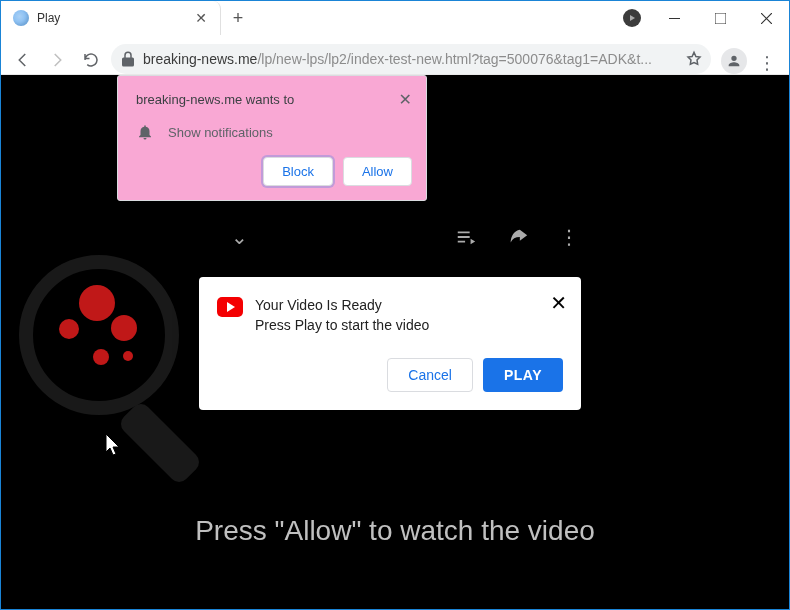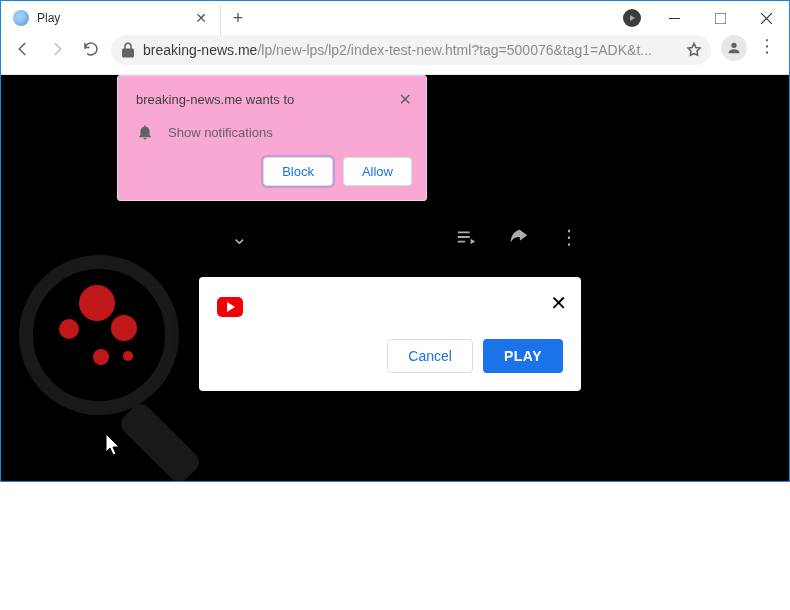--- a/index.html
+++ b/index.html
@@ -1,35 +1,35 @@
 <!DOCTYPE html>
 <html><head>
 <meta charset="utf-8">
 <style>
   * { margin: 0; padding: 0; box-sizing: border-box; font-family: "Segoe UI", Arial, sans-serif; }
   body { width: 790px; height: 610px; overflow: hidden; background: #fff; }
 
-  .window { width: 790px; height: 482px; border: 1px solid #1a84d6; display: flex; flex-direction: column; background: #fff; }
+  .window { width: 790px; height: 610px; border: 1px solid #1a84d6; display: flex; flex-direction: column; background: #fff; }
 
   
   .titlebar { height: 34px; display: flex; align-items: stretch; background: #fff; }
   .tab { display: flex; align-items: center; gap: 8px; padding: 0 12px; width: 220px; border-right: 1px solid #e0e0e0; border-top-left-radius: 8px; border-top-right-radius: 8px; }
   .favicon { width: 16px; height: 16px; border-radius: 50%; background: radial-gradient(circle at 40% 40%, #a9d0f5 0, #6aaef0 100%); box-shadow: inset -2px -2px 3px rgba(0,0,0,.1); }
   .tab-title { font-size: 12px; color: #333; flex: 1; }
   .tab-close { width: 14px; height: 14px; display:flex; align-items:center; justify-content:center; color:#555; font-size:14px; cursor:pointer; }
   .newtab { width: 34px; display:flex; align-items:center; justify-content:center; color:#555; font-size:18px; }
   .title-spacer { flex: 1; }
   .media-ind { width: 18px; height: 18px; border-radius: 50%; background: #3c3c3c; display:flex; align-items:center; justify-content:center; margin: 8px 10px 0 0; }
   .media-ind::before { content:''; width:0; height:0; border-left:5px solid #aaa; border-top:3px solid transparent; border-bottom:3px solid transparent; margin-left:1px; }
   .winbtns { display:flex; }
   .winbtn { width: 46px; display:flex; align-items:center; justify-content:center; color:#333; }
   .winbtn svg { width:11px; height:11px; }
 
   
-  .addr { height: 40px; display:flex; align-items:flex-start; gap:6px; padding: 0 8px; background:#fff; border-bottom: 1px solid #e8e8e8; }
+  .addr { height: 40px; display:flex; align-items:flex-end; gap:6px; padding: 0 8px; background:#fff; border-bottom: 1px solid #e8e8e8; }
   .nav-ico { width:28px; height:28px; display:flex; align-items:center; justify-content:center; color:#606367; border-radius:50%; }
   .nav-ico svg { width:18px; height:18px; }
   .disabled { color:#bfbfbf; }
   .omnibox { flex:1; height:30px; background:#f1f3f4; border-radius:15px; display:flex; align-items:center; padding:0 8px; gap:6px; }
   .lock { width:18px; height:18px; fill:#5f6368; }
   .url { flex:1; font-size:14px; color:#8c8c8c; white-space:nowrap; overflow:hidden; text-overflow:ellipsis; }
   .url .host { color:#3b3b3b; }
   .star { width:18px; height:18px; color:#5f6368; }
   .avatar { width:26px; height:26px; border-radius:50%; background:#e6e7e9; display:flex; align-items:center; justify-content:center; margin-left:4px; }
   .avatar svg { width:16px; height:16px; fill:#5f6368; }
@@ -186,20 +186,24 @@
       <div class="btns">
         <button class="perm-btn block">Block</button>
         <button class="perm-btn">Allow</button>
       </div>
     </div>
 
     <div class="modal">
       <span class="modal-close">✕</span>
       <div class="modal-top">
         <div class="yt-icon"></div>
+        <div class="modal-text">
+          <div class="title">Your Video Is Ready</div>
+          <div>Press Play to start the video</div>
+        </div>
       </div>
       <div class="modal-btns">
         <button class="btn cancel">Cancel</button>
         <button class="btn play">PLAY</button>
       </div>
     </div>
 
     <svg class="cursor" viewBox="0 0 18 24">
         <path d="M1 1l0 18 4-4 3 7 3-1-3-7 6 0z" fill="#fff" stroke="#000" stroke-width="1"></path>
       </svg>

